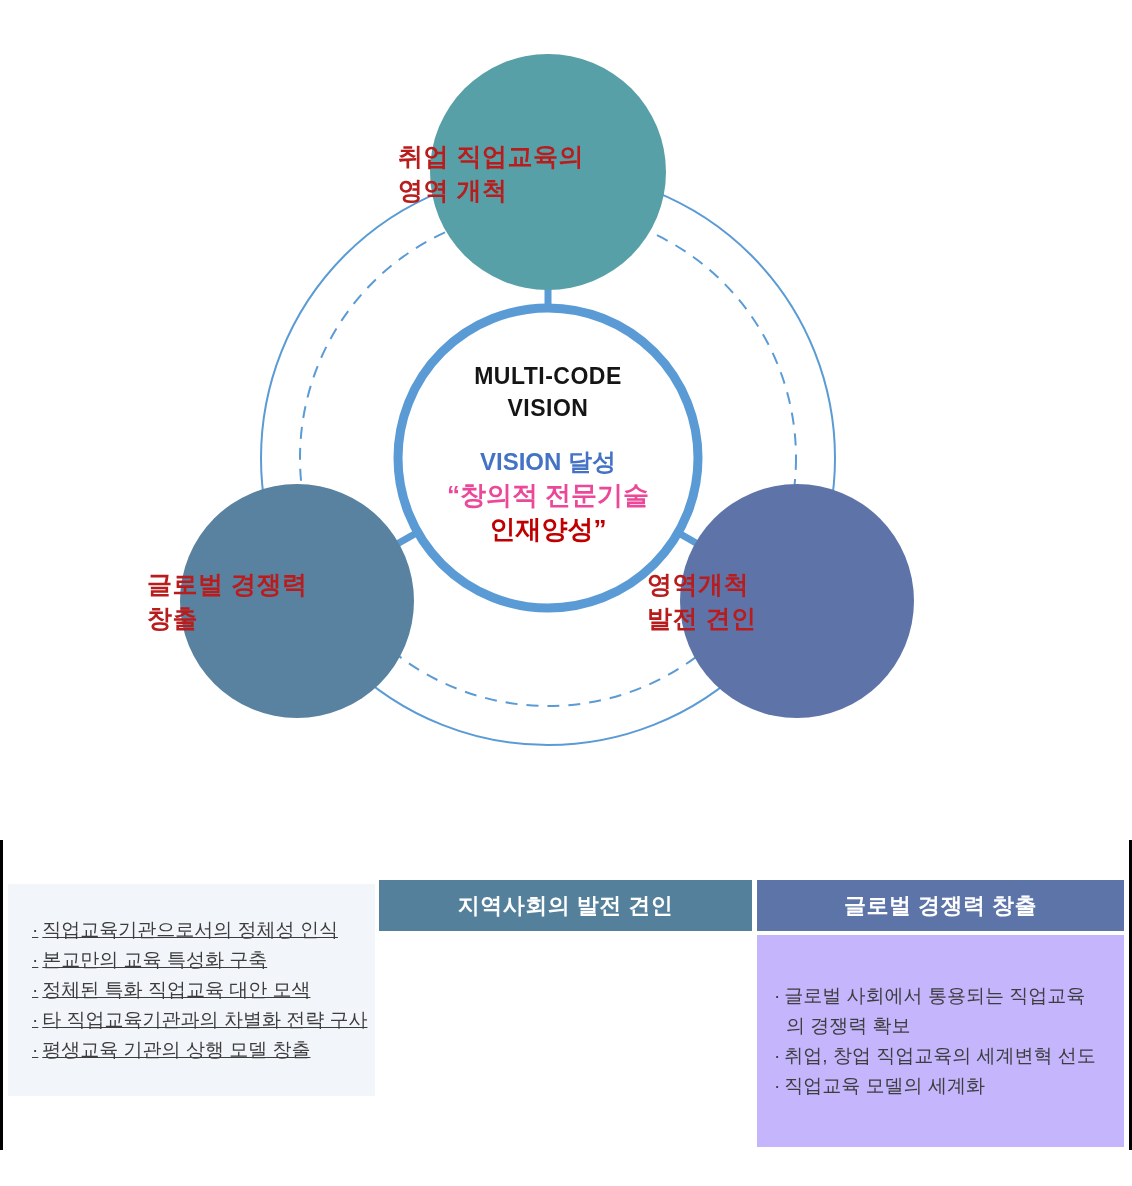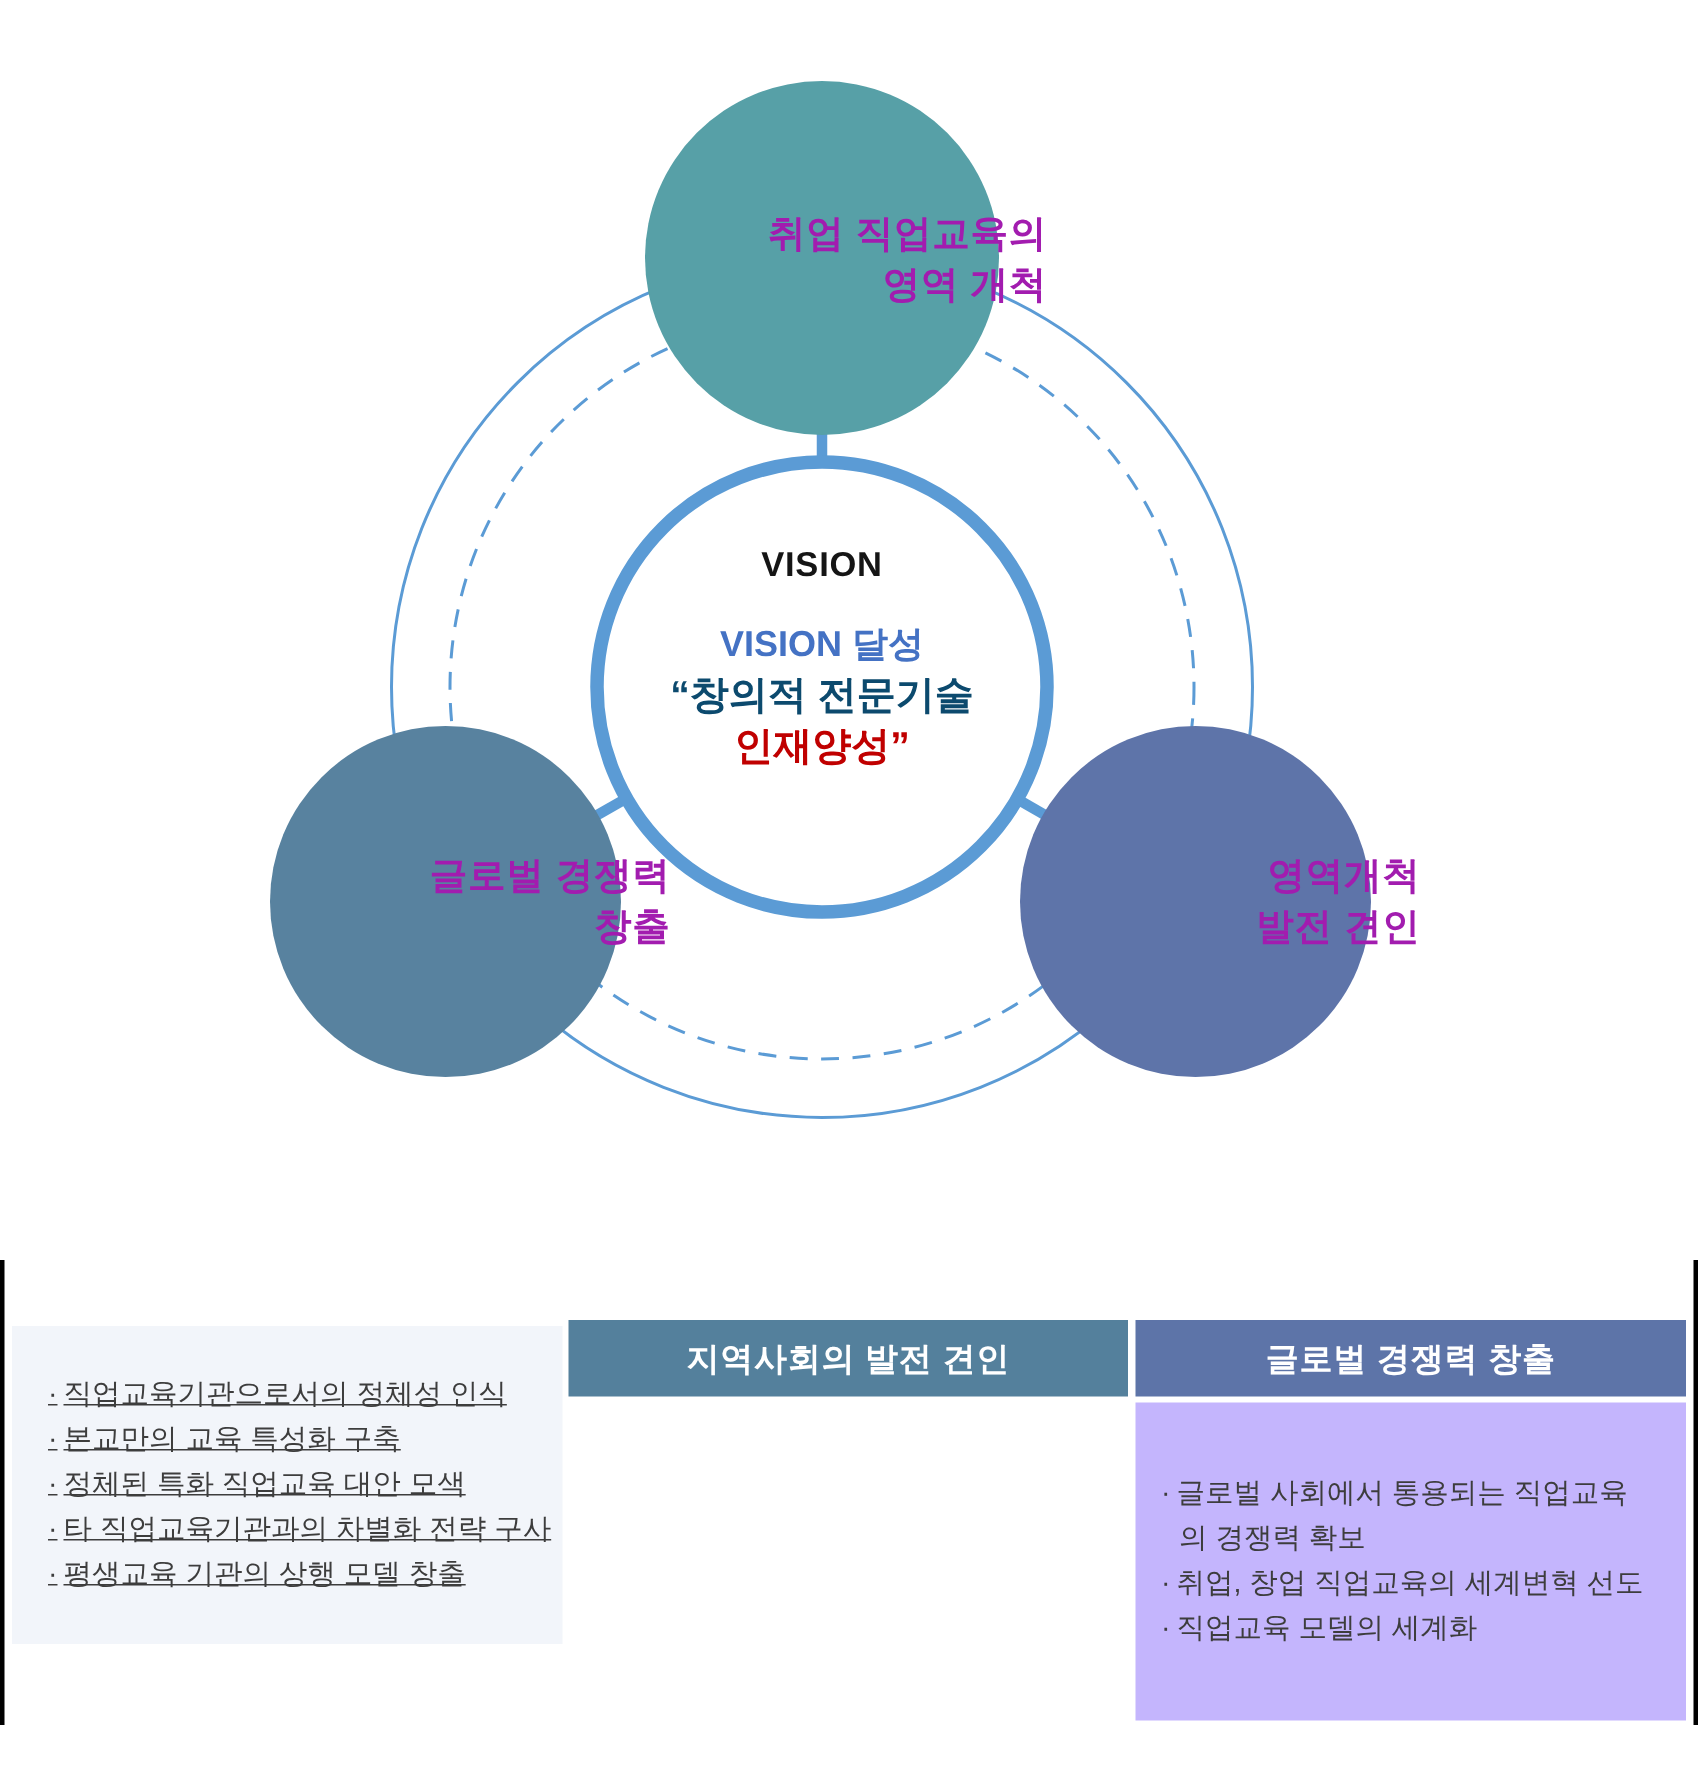--- a/index.html
+++ b/index.html
@@ -11,22 +11,22 @@
     overflow: hidden;
     font-family: "Liberation Sans", sans-serif;
   }
 
   
   .diagram-svg { position: absolute; left: 0; top: 0; }
 
   .node-label {
     position: absolute;
     width: 300px;
-    text-align: right;
-    color: #a21caf;
+    text-align: left;
+    color: #b91c1c;
     font-weight: bold;
     font-size: 25px;
     line-height: 34px;
     letter-spacing: 0.5px;
   }
   .label-top   { left: 398px; top: 139px; }
   .label-left  { left: 147px; top: 567px; }
   .label-right { left: 647px; top: 567px; }
 
   .hub-text {
@@ -127,23 +127,24 @@
   <div class="node-label label-left">
     <div>글로벌 경쟁력</div>
     <div>창출</div>
   </div>
   <div class="node-label label-right">
     <div>영역개척</div>
     <div>발전 견인</div>
   </div>
 
   <div class="hub-text">
+    <div class="hub-title">MULTI-CODE</div>
     <div class="hub-title">VISION</div>
     <div class="hub-vision" id="hub-vision" style="color: rgb(68, 114, 196);">VISION 달성</div>
-    <div class="hub-quote" id="hub-quote1" style="color: #0c4a6e;">“창의적 전문기술</div>
+    <div class="hub-quote" id="hub-quote1" style="color: #ec4899;">“창의적 전문기술</div>
     <div class="hub-quote" id="hub-quote2" style="color: rgb(192, 0, 0);">인재양성”</div>
   </div>
 
   <div class="edge-strip left"></div>
   <div class="edge-strip right"></div>
 
   <div class="col col1">
     <div class="col-body" style="background: rgb(242, 245, 250); text-decoration: underline;">
         <div class="item-line"><span class="bullet">·</span>직업교육기관으로서의 정체성 인식</div>
         <div class="item-line"><span class="bullet">·</span>본교만의 교육 특성화 구축</div>

